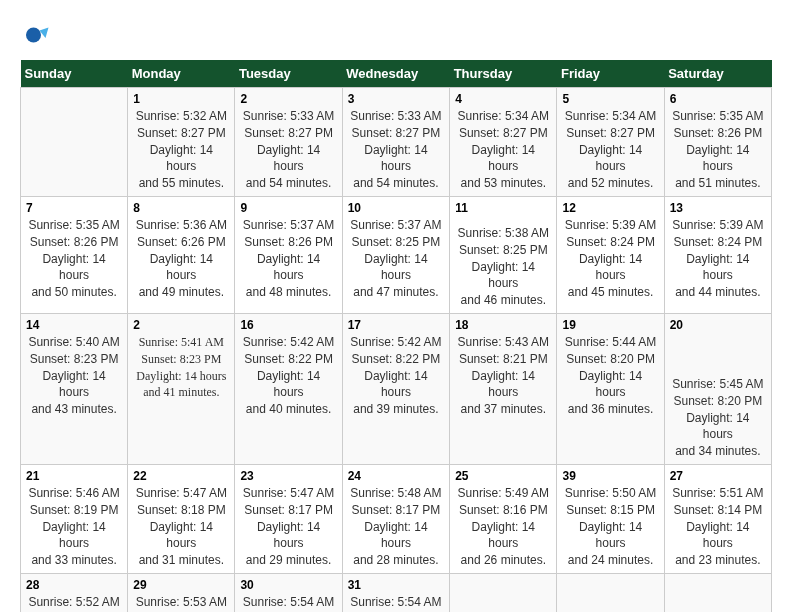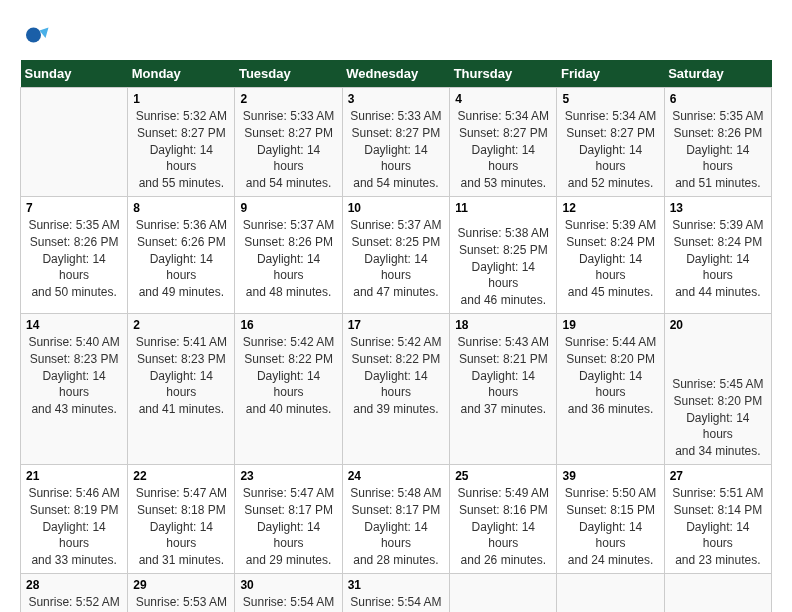--- a/index.html
+++ b/index.html
@@ -211,21 +211,21 @@
       <tr>
         <td>
           <span class="day-number">14</span>
           <div class="day-info" style="white-space: pre-line;">Sunrise: 5:40 AM
 Sunset: 8:23 PM
 Daylight: 14 hours
 and 43 minutes.</div>
         </td>
         <td>
           <span class="day-number">2</span>
-          <div class="day-info" style="white-space: pre-line;">Sunrise: 5:41 AM
+          <div class="day-info" style="white-space: pre-line; font-family: Liberation Serif, serif;">Sunrise: 5:41 AM
 Sunset: 8:23 PM
 Daylight: 14 hours
 and 41 minutes.</div>
         </td>
         <td>
           <span class="day-number">16</span>
           <div class="day-info" style="white-space: pre-line;">Sunrise: 5:42 AM
 Sunset: 8:22 PM
 Daylight: 14 hours
 and 40 minutes.</div>

